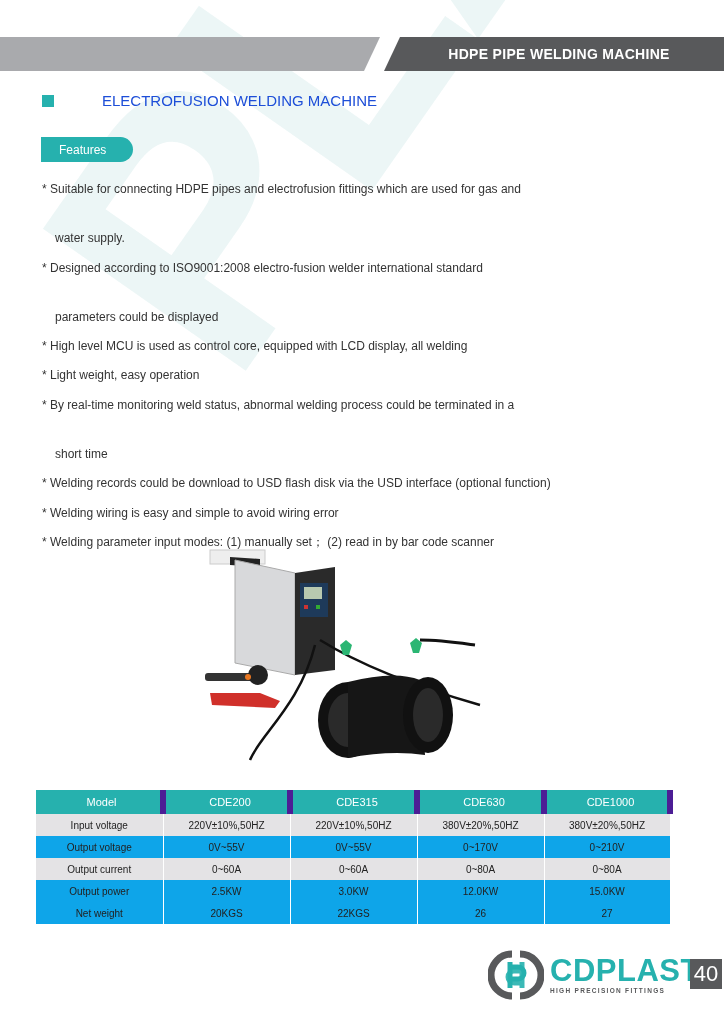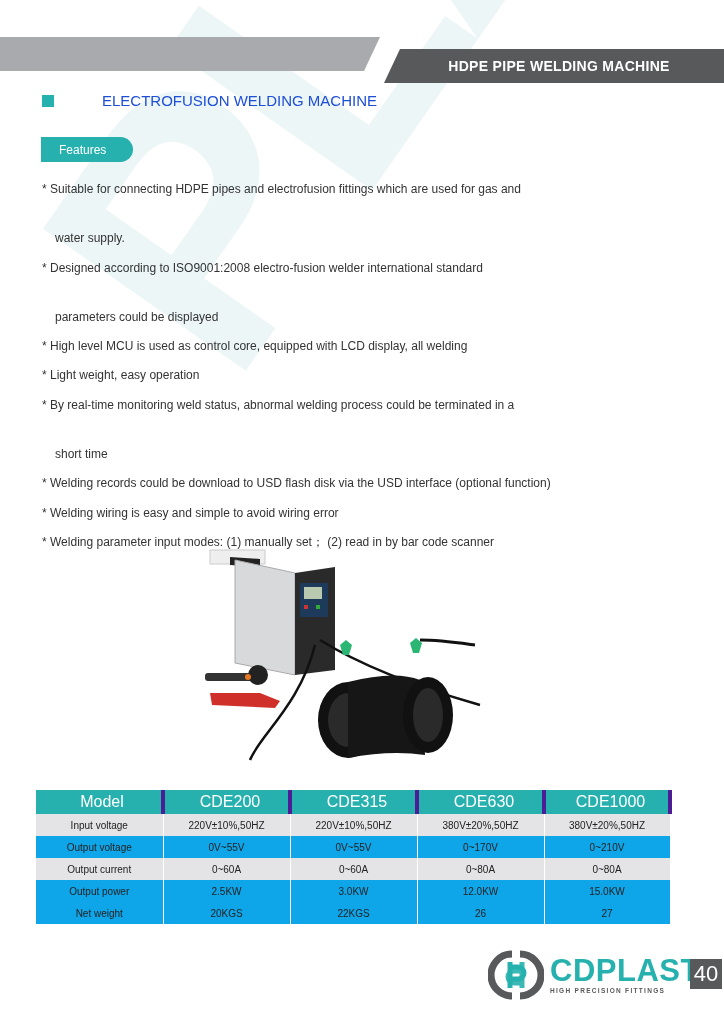--- a/index.html
+++ b/index.html
@@ -6,36 +6,36 @@
   body { width:724px; height:1024px; background:#ffffff; position:relative; overflow:hidden;
          font-family:"Liberation Sans", sans-serif; color:#333; }
   .watermark { position:absolute; left:-40px; top:200px; font-size:360px; font-weight:bold;
                color:#e8f4f4; transform:rotate(-55deg); transform-origin:left top; opacity:.8;
                white-space:nowrap; letter-spacing:-20px; z-index:0; }
   .header-band { position:absolute; top:37px; left:0; width:724px; height:34px; z-index:1; }
   .band-gray { position:absolute; left:0; top:0; height:34px; width:380px; background:#a9aaad;
                clip-path:polygon(0 0,100% 0,calc(100% - 16px) 100%,0 100%); }
   .band-dark { position:absolute; left:384px; top:0; height:34px; width:340px; background:#58595b;
                clip-path:polygon(16px 0,100% 0,100% 100%,0 100%);
-               display:flex; align-items:center; justify-content:center;margin-top:12px; }
+               display:flex; align-items:center; justify-content:center; }
   .band-dark span { color:#fff; font-size:14px; font-weight:bold; letter-spacing:.3px; padding-left:10px; }
   .section-title { position:absolute; top:92px; left:42px; display:flex; align-items:center; z-index:1; }
   .section-title .sq { width:12px; height:12px; background:#26b1ae; margin-right:8px; }
   .section-title span.t { font-size:15px; color:#1d4ed8;margin-left:40px; }
   .features-pill { position:absolute; top:137px; left:41px; width:92px; height:25px; background:#26b1ae;
                    border-radius:0 14px 14px 0; color:#fff; font-size:12px; display:flex; align-items:center;
                    padding-left:18px; box-sizing:border-box; z-index:1; }
   .features { position:absolute; top:178px; left:42px; width:670px; z-index:1; }
   .features .line { font-size:12px; color:#333; height:29.3px; line-height:22px; white-space:nowrap; }
   .features .indent { padding-left:13px;margin-top:20px; }
   .product { position:absolute; left:200px; top:545px; width:285px; height:220px; z-index:1; }
   .spec-table { position:absolute; left:36px; top:790px; width:634px; border-collapse:collapse; z-index:1;
                 font-size:10px; table-layout:fixed; }
-  .spec-table th { background:#26b1ae; color:#fff; font-weight:normal; font-size:16px; height:22px;
-                   border-right:4px solid #4c1d95;padding-left:8px; }
+  .spec-table th { background:#26b1ae; color:#fff; font-weight:normal; font-size:11px; height:22px;
+                   border-right:6px solid #4c1d95;padding-left:8px; }
   .spec-table td { text-align:center; height:20px; color:#222; border-right:1px solid #fff; }
   .spec-table tr.odd td { background:#e4e3e5; }
   .spec-table tr.even td { background:#0ea5e9; }
   .logo { position:absolute; left:488px; top:950px; display:flex; align-items:center; z-index:1; }
   .logo .brand { display:flex; flex-direction:column; margin-left:6px; }
   .logo .name { font-size:31px; font-weight:bold; color:#26b1ae; letter-spacing:.5px; line-height:30px; }
   .logo .tag { font-size:6.5px; font-weight:bold; color:#58595b; letter-spacing:1.3px; margin-top:1px; }
   .page-num { position:absolute; left:690px; top:959px; width:32px; height:30px; background:#58595b;
               color:#fff; font-size:22px; display:flex; align-items:center; justify-content:center; z-index:1; }
 </style>

